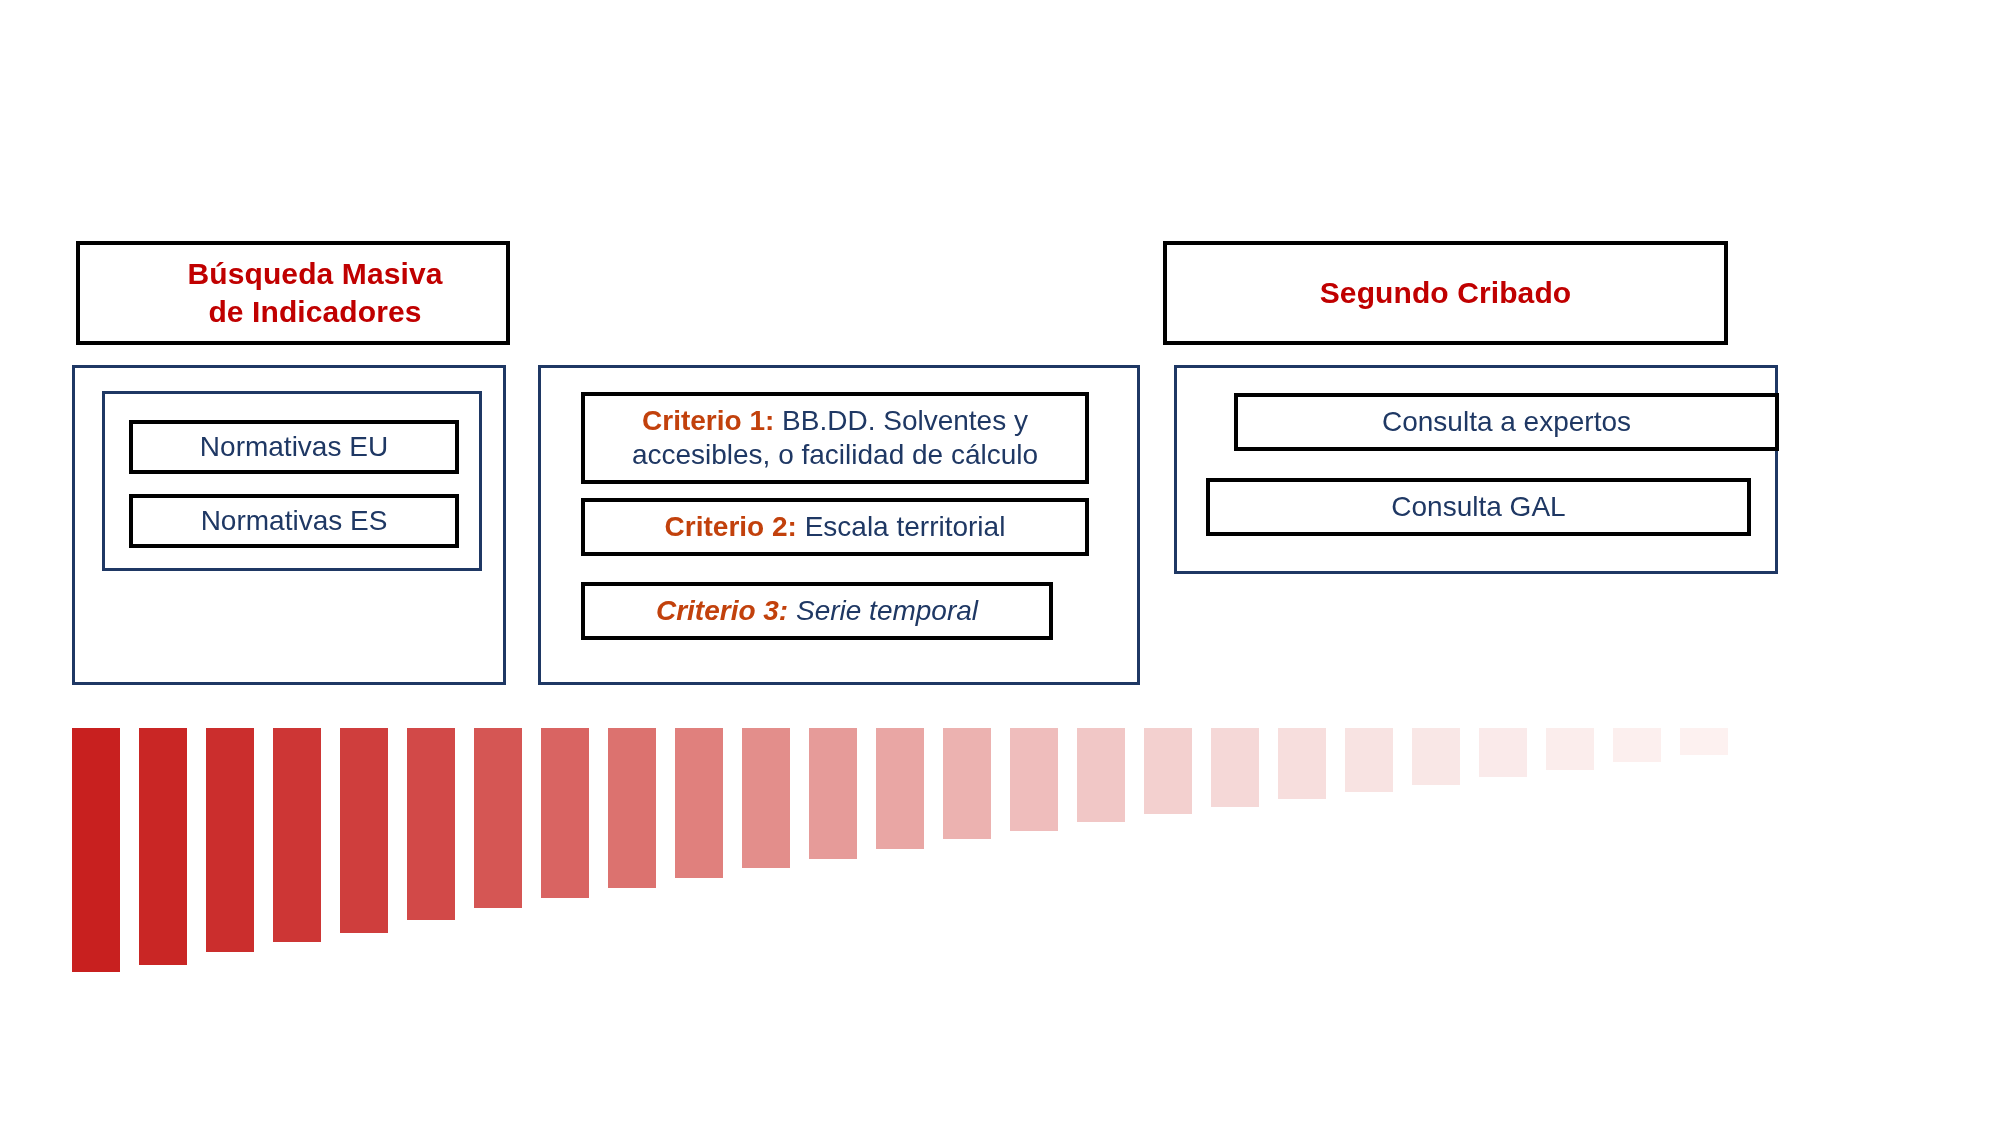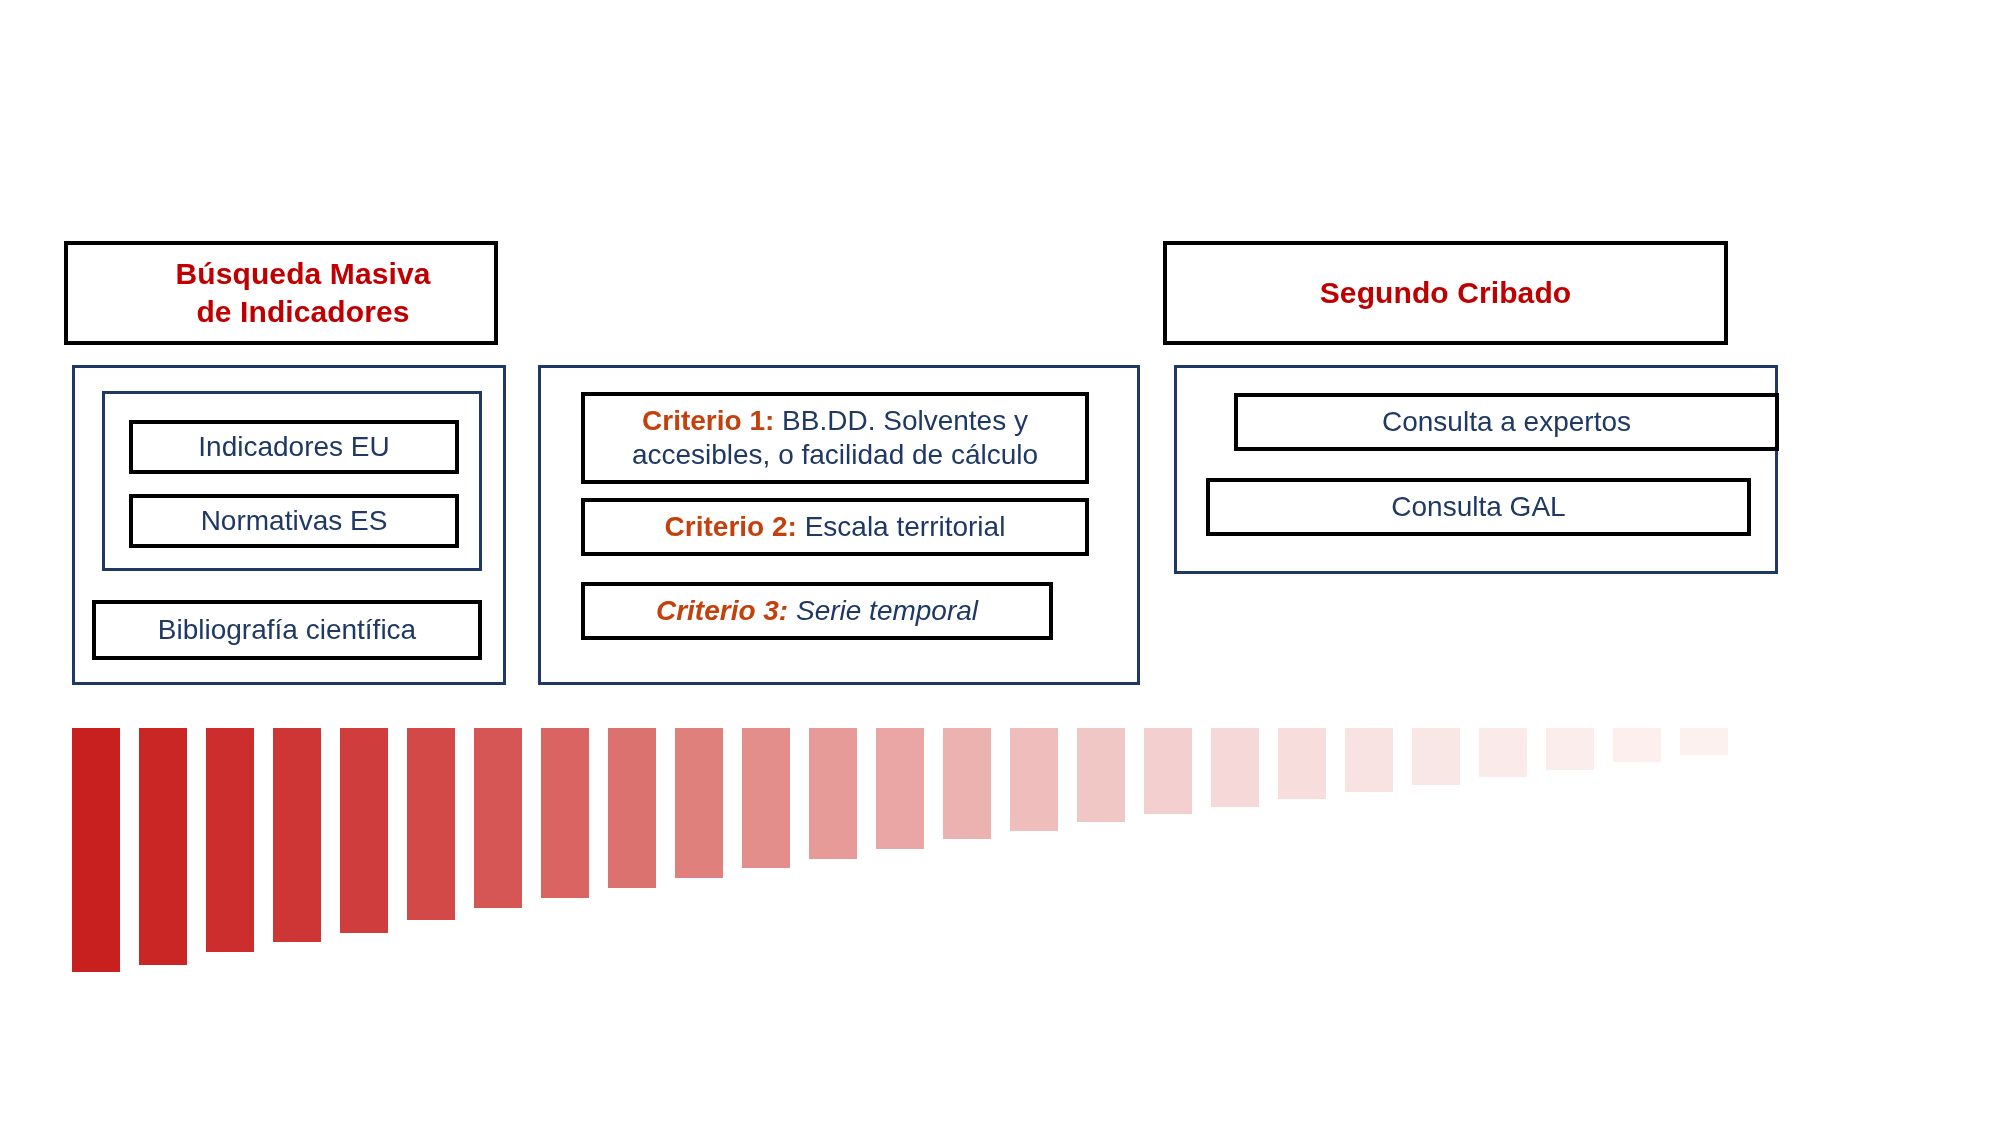--- a/index.html
+++ b/index.html
@@ -82,41 +82,38 @@
   }
   .bar {
     position: absolute;
   }
 </style>
 </head>
 <body>
 
 <div id="canvas">
 
-  <div class="stage-header" style="left:64px; top:241px; width:434px; height:104px;padding-left:44px;">
+  <div class="stage-header" style="left:76px; top:241px; width:434px; height:104px;padding-left:44px;">
     <div>
       <div>Búsqueda Masiva</div>
       <div>de Indicadores</div>
     </div>
   </div>
 
   <div class="stage-body" style="left:72px; top:365px; width:434px; height:320px;">
 
     <div class="subgroup" style="left:27px; top:23px; width:380px; height:180px;">
       <div class="item-box" style="left:24px; top:26px; width:330px; height:54px;">
-        <span>Indicadores EU</span>
+        <span>Normativas EU</span>
       </div>
       <div class="item-box" style="left:24px; top:100px; width:330px; height:54px;">
         <span>Normativas ES</span>
       </div>
     </div>
 
-    <div class="item-box" style="left:17px; top:232px; width:390px; height:60px;">
-      <span>Bibliografía científica</span>
-    </div>
   </div>
 
 
   <div class="stage-body" style="left:538px; top:365px; width:602px; height:320px;">
 
     <div class="item-box" style="left:40px; top:24px; width:508px; height:92px;">
       <span><b>Criterio 1:</b><span> BB.DD. Solventes y accesibles, o facilidad de cálculo</span></span>
     </div>
 
     <div class="item-box" style="left:40px; top:130px; width:508px; height:58px;">

